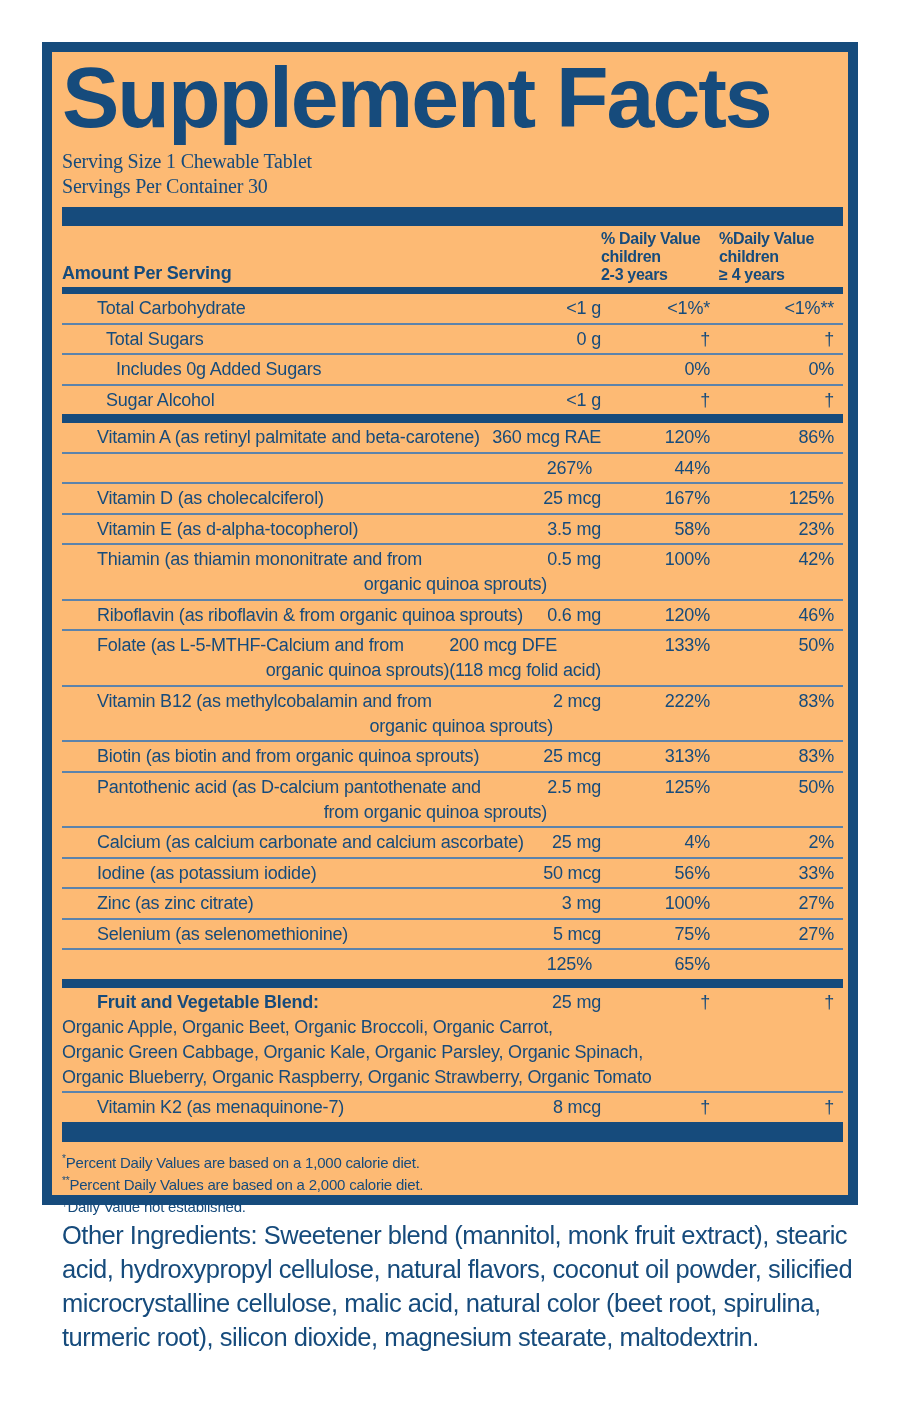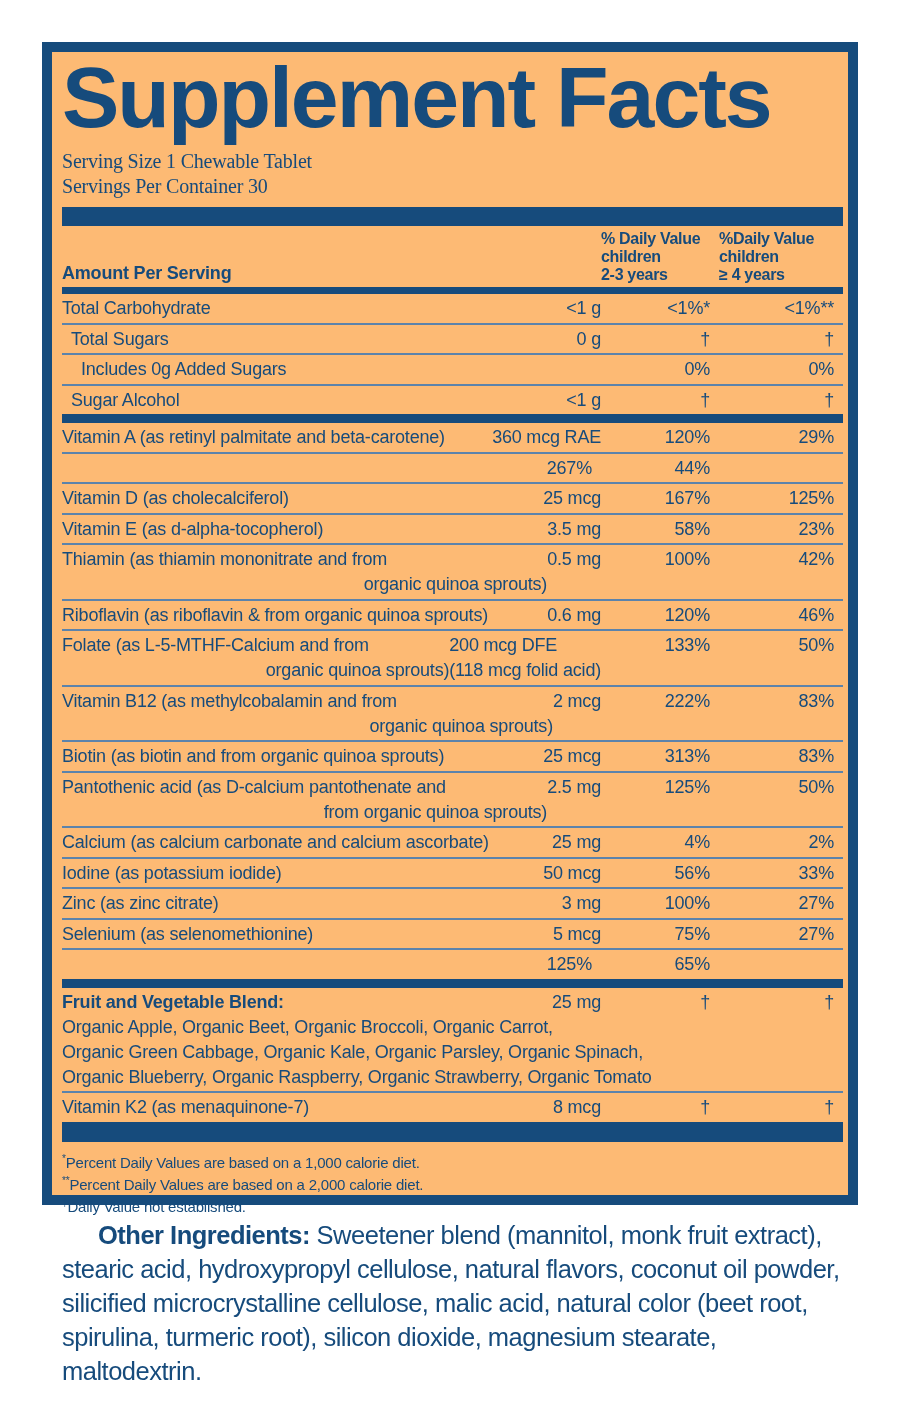--- a/index.html
+++ b/index.html
@@ -36,39 +36,39 @@
   .row{
     display:grid;grid-template-columns:1fr 118px 124px;
     font-size:18px;line-height:25px;letter-spacing:-0.2px;
     padding:2px 0 1.5px 0;
     border-bottom:2px solid var(--sep);
     align-items:start;
   }
   .row.nosep{border-bottom:none;}
   .main{display:flex;min-width:0;}
   .name{flex:1 1 0;min-width:0;}
-  .name div{white-space:nowrap;}
+  .name div{white-space:nowrap;margin-left:35px;}
   .name .cont{padding-left:19px;text-align:right;}
   .row.ind1 .name{padding-left:9px;}
   .row.ind2 .name{padding-left:19px;}
   .row.boldname .name{font-weight:bold;}
   .amt{flex-shrink:0;text-align:left;white-space:pre-line;}
   .dv{text-align:right;padding-right:9px;}
   .desc{grid-column:1 / -1;white-space:pre-line;font-weight:normal;}
 
   .footnotes{margin-top:8px;}
   .fn{font-size:15px;line-height:18px;letter-spacing:-0.2px;}
   .fn sup{font-size:10px;}
 
   .other{
     position:absolute;left:62px;top:1218px;width:800px;
     font-size:25.5px;line-height:34px;letter-spacing:-0.5px;
     color:var(--blue);
   }
-  .other strong{font-weight:bold;margin-left:36px;}
+  .other strong{font-weight:normal;}
 </style>
 </head>
 <body>
 
 <div class="page">
   <div class="panel">
     <div class="title">Supplement Facts</div>
     <div class="serving-block">
       <div class="serving">Serving Size 1 Chewable Tablet</div>
       <div class="serving">Servings Per Container 30</div>
@@ -127,21 +127,21 @@
         </div>
         <div class="bar bar-med"></div>
         <div class="row ind0">
           <div class="main">
             <div class="name">
               <div>Vitamin A (as retinyl palmitate and beta-carotene)</div>
             </div>
             <div class="amt">360 mcg RAE</div>
           </div>
           <div class="dv">120%</div>
-          <div class="dv">29%</div>
+          <div class="dv">86%</div>
         </div>
         <div class="row ind0">
           <div class="dv">267%</div>
           <div class="dv">44%</div>
         </div>
         <div class="row ind0">
           <div class="main">
             <div class="name">
               <div>Vitamin D (as cholecalciferol)</div>
             </div>

